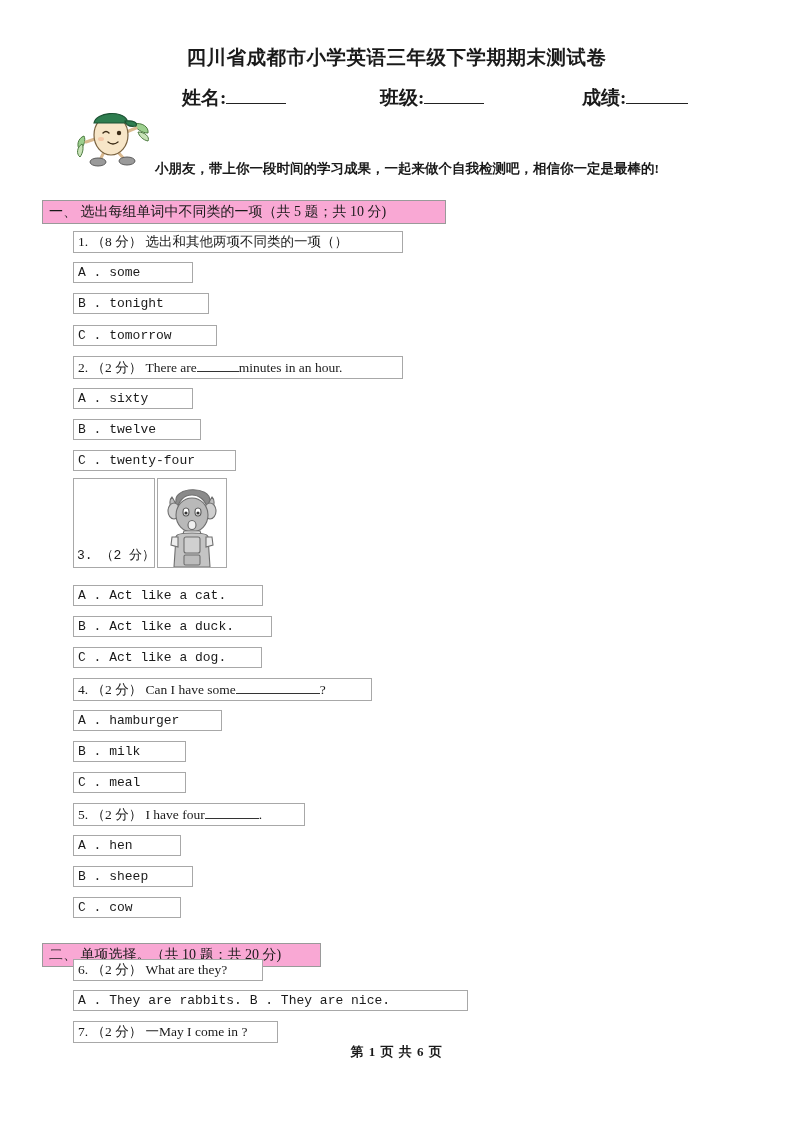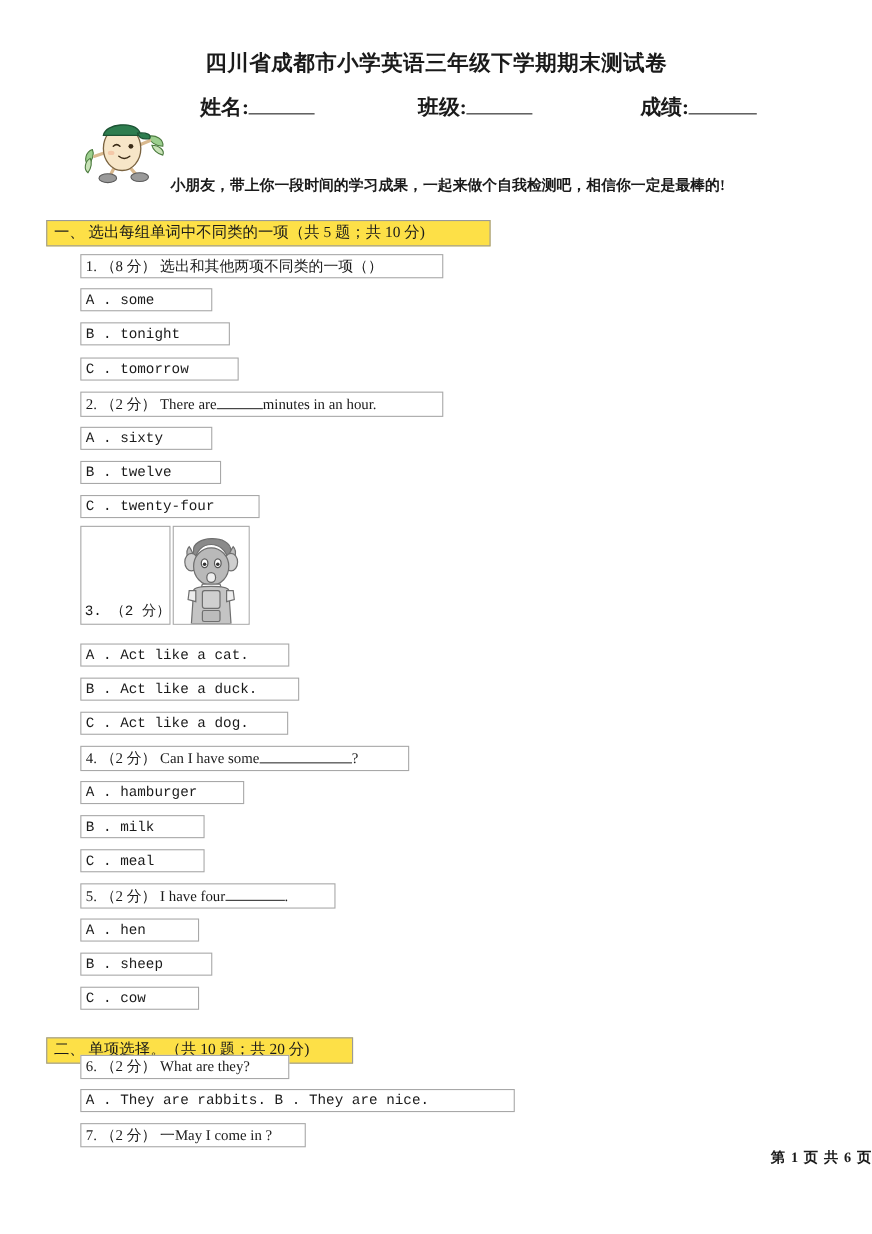--- a/index.html
+++ b/index.html
@@ -98,21 +98,21 @@
     overflow: hidden;
   }
   .blk.cn {
     font-family: "Liberation Serif", "DejaVu Serif", serif;
     font-size: 13.5px;
   }
   .sec-head {
     position: absolute;
     box-sizing: border-box;
     border: 1px solid #9a9a9a;
-    background: #fde047;
+    background: #f9a8d4;
     font-size: 14px;
     font-family: "Liberation Serif", "DejaVu Serif", serif;
     padding: 3px 6px;
     white-space: nowrap;
     line-height: 1.15;
   }
   .fill {
     display: inline-block;
     border-bottom: 1.3px solid #333;
     height: 11px;
@@ -141,21 +141,21 @@
     background: #fff;
     overflow: hidden;
   }
 
   
   .footer {
     position: absolute;
     left: 0;
     top: 1043px;
     width: 793px;
-    text-align: right;
+    text-align: center;
     font-size: 13px;
     font-weight: bold;
     letter-spacing: 1px;
     font-family: "Liberation Serif", "DejaVu Serif", serif;
   }
 </style>
 </head>
 <body>
 
 <div class="page">

